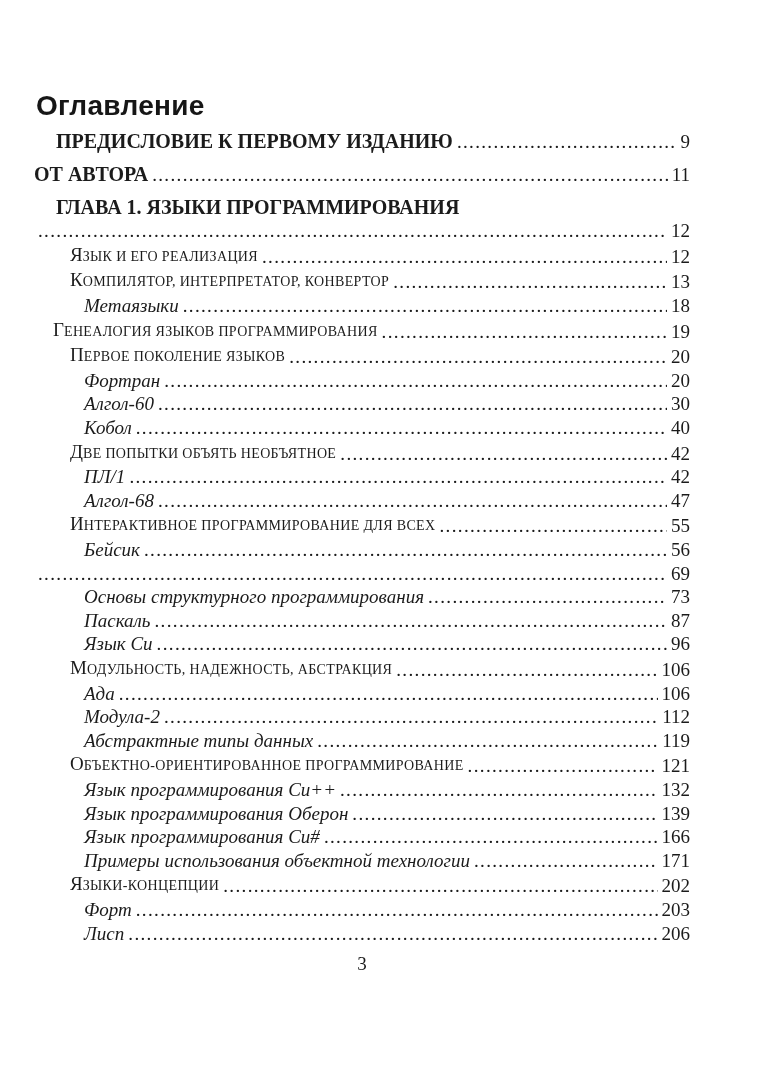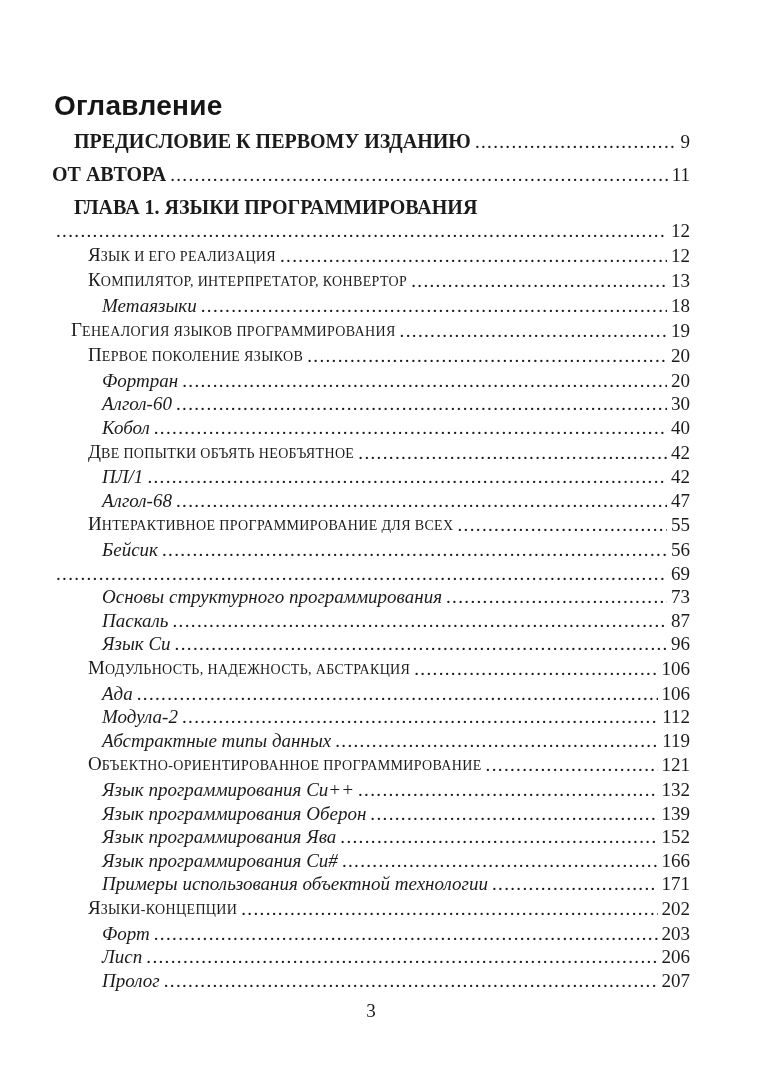--- a/index.html
+++ b/index.html
@@ -4,40 +4,40 @@
 <style>
   html, body {
     margin: 0; padding: 0;
     width: 763px; height: 1079px;
     background: #ffffff;
   }
   .page {
     position: relative;
     width: 763px; height: 1079px;
     box-sizing: border-box;
-    padding: 92px 73px 0 52px;
+    padding: 92px 73px 0 34px;
     background: #ffffff;
     color: #1b1b1b;
     font-family: "Liberation Serif", serif;
     overflow: hidden;
     border-radius: 22px;
   }
   .title {
     margin: 0 0 4px 2px;
     font-family: "Liberation Sans", sans-serif;
     font-weight: bold;
     font-size: 28px;
     line-height: 28px;
     letter-spacing: 0.3px;
     color: #161616;
   }
   .entries { width: 100%; }
   .row {
     display: flex;
-    align-items: center;
+    align-items: flex-end;
     line-height: 23.6px;
     font-size: 19px;
   }
   
   .lvl-h1i, .lvl-h1 { font-weight: bold; font-size: 20px; margin-top: 9.5px; }
   .lvl-h1c          { font-weight: bold; font-size: 20px; }
   .lvl-h1i .label   { padding-left: 22px; }
   .lvl-part .label    { padding-left: 19px; }
   .lvl-section .label { padding-left: 36px; }
   .lvl-sub            { font-style: italic; }
@@ -218,25 +218,20 @@
       <span class="label">Язык программирования Си++</span>
       <span class="leader"></span>
       <span class="pagenum">132</span>
     </div>
       <div class="row lvl-sub">
       <span class="label">Язык программирования Оберон</span>
       <span class="leader"></span>
       <span class="pagenum">139</span>
     </div>
       <div class="row lvl-sub">
-      <span class="label">Язык программирования Ява</span>
-      <span class="leader"></span>
-      <span class="pagenum">152</span>
-    </div>
-      <div class="row lvl-sub">
       <span class="label">Язык программирования Си#</span>
       <span class="leader"></span>
       <span class="pagenum">166</span>
     </div>
       <div class="row lvl-sub">
       <span class="label">Примеры использования объектной технологии</span>
       <span class="leader"></span>
       <span class="pagenum">171</span>
     </div>
       <div class="row lvl-section">
@@ -246,22 +241,17 @@
     </div>
       <div class="row lvl-sub">
       <span class="label">Форт</span>
       <span class="leader"></span>
       <span class="pagenum">203</span>
     </div>
       <div class="row lvl-sub">
       <span class="label">Лисп</span>
       <span class="leader"></span>
       <span class="pagenum">206</span>
-    </div>
-      <div class="row lvl-sub">
-      <span class="label">Пролог</span>
-      <span class="leader"></span>
-      <span class="pagenum">207</span>
     </div>
     </div>
 
   <div class="footer">3</div>
 </div>
 
 </body></html>

